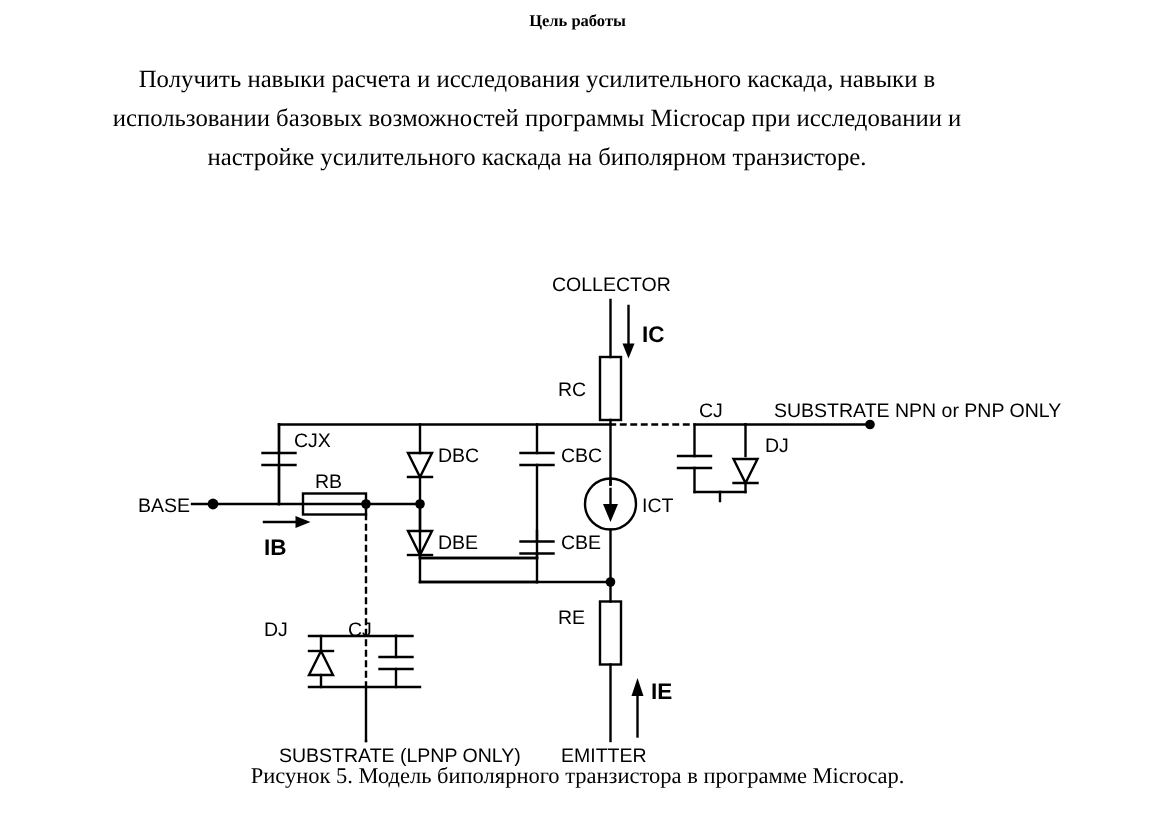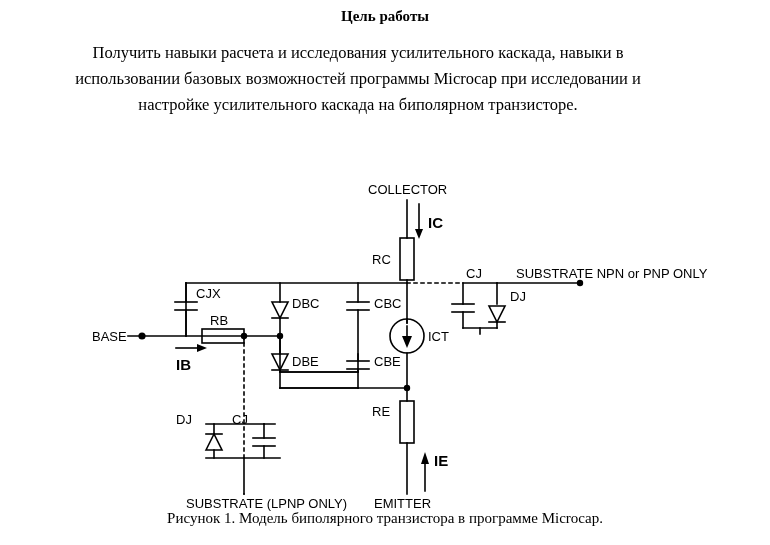--- a/index.html
+++ b/index.html
@@ -19,21 +19,21 @@
     position: relative;
     width: 770px;
     height: 545px;
   }
   .doc-title {
     position: absolute;
     top: 8px;
     left: 0;
     width: 770px;
     text-align: center;
-    font-size: 15px;
+    font-size: 11px;
     font-weight: bold;
     font-family: "Liberation Serif", serif;
   }
   .body-text {
     position: absolute;
     top: 40px;
     left: 58px;
     width: 600px;
     font-size: 16.5px;
     line-height: 26px;
@@ -207,15 +207,15 @@
       <text class="lbl" x="428" y="165">ICT</text>
       <text class="lbl" x="372" y="240">RE</text>
       <text class="lbl-b" x="434" y="290">IE</text>
       <text class="lbl" x="176" y="248">DJ</text>
       <text class="lbl" x="232" y="248">CJ</text>
       <text class="lbl" x="186" y="332">SUBSTRATE (LPNP ONLY)</text>
       <text class="lbl" x="374" y="332">EMITTER</text>
     </svg>
   </div>
 
-  <div class="caption">Рисунок 1. Модель биполярного транзистора в программе Microcap.</div>
+  <div class="caption">Рисунок 5. Модель биполярного транзистора в программе Microcap.</div>
 
 </div>
 
 </body></html>

